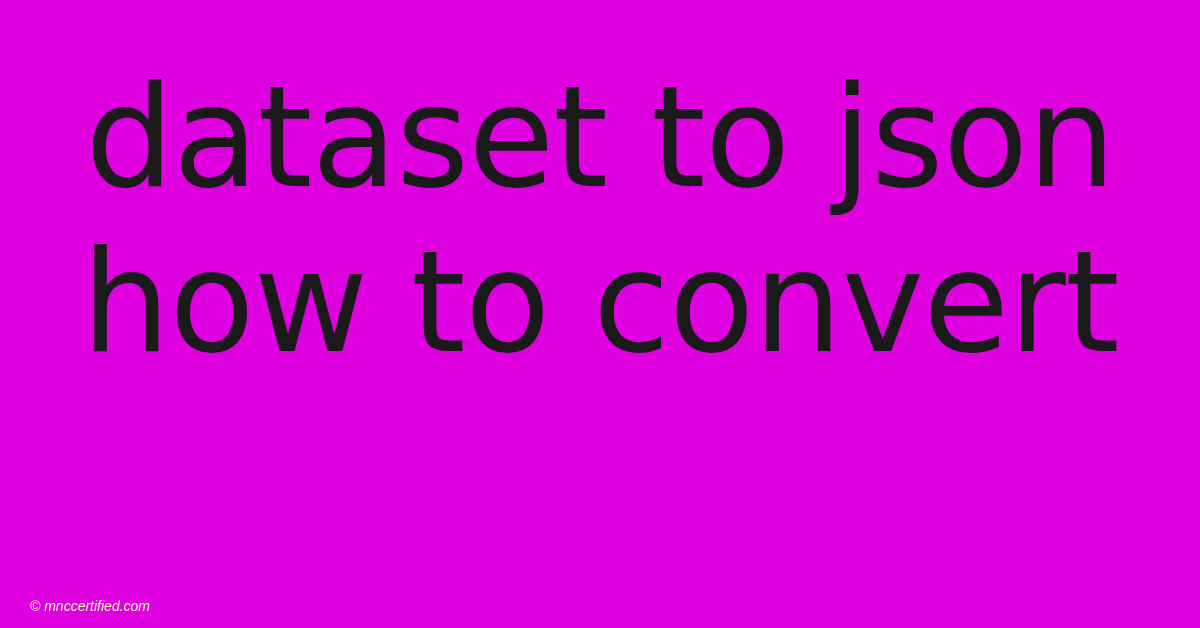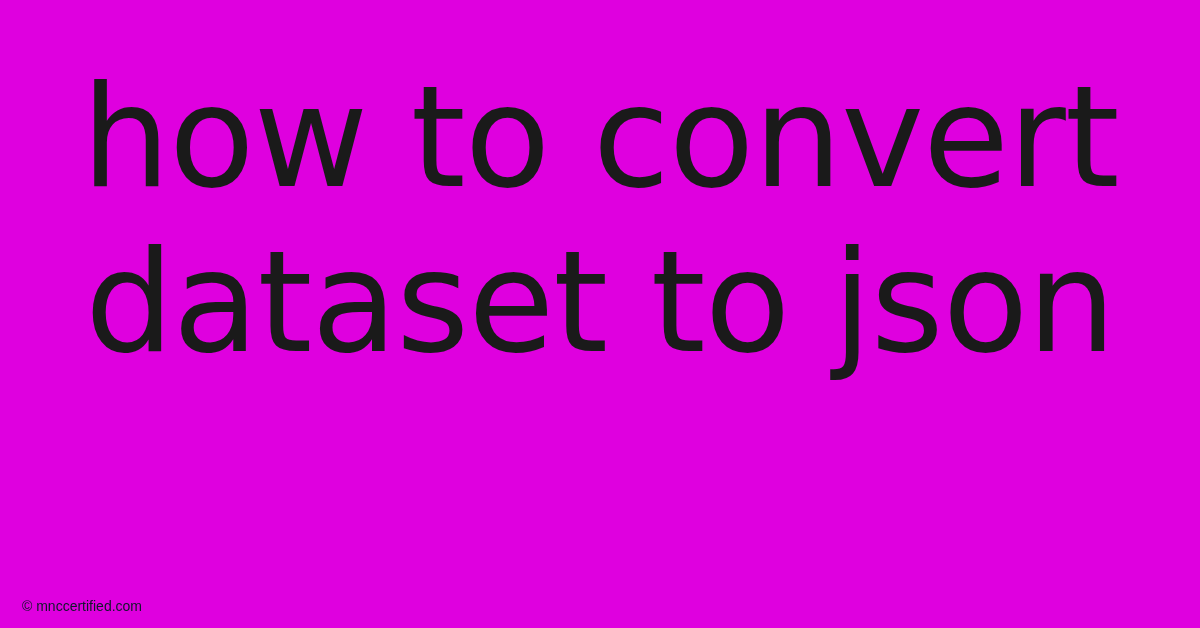--- a/index.html
+++ b/index.html
@@ -21,27 +21,28 @@
       color: #1a1a1a;
       font-size: 140px;
       font-weight: normal;
       line-height: 1.18;
       padding-top: 55px;
       letter-spacing: -1px;
     }
     .attribution {
       position: absolute;
       bottom: 14px;
-      left: 22px;
+      left: 30px;
       font-size: 14px;
-      color: #0f172a;
+      color: #fef9c3;
       font-family: Arial, sans-serif;
+      font-style: italic;
     }
   </style>
 </head>
 <body>
 
 <div class="title">
+  <div>dataset to json</div>
   <div>how to convert</div>
-  <div>dataset to json</div>
 </div>
 
 <div class="attribution">© mnccertified.com</div>
 
 </body></html>

